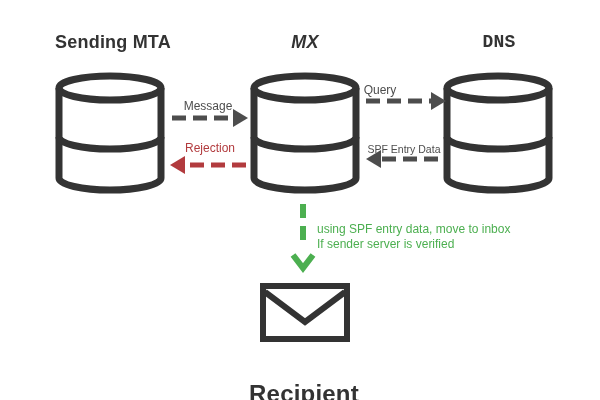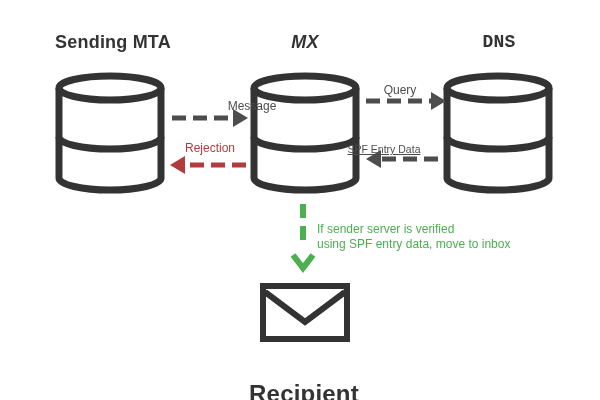--- a/index.html
+++ b/index.html
@@ -107,23 +107,23 @@
       <rect class="env-rect" x="263" y="286" width="84" height="53"></rect>
       <path class="env-flap" d="M265,292 L305,322 L345,292"></path>
     </g>
   </svg>
 
   <div class="txt node-title" style="left:113px; top:32px;">Sending MTA</div>
   <div class="txt node-title" style="left:305px; top:32px;font-style:italic;">MX</div>
   <div class="txt node-title" style="left:499px; top:32px;font-family:Liberation Mono, monospace;">DNS</div>
   <div class="txt node-title" style="left:304px; top:380px; font-size:24px;">Recipient</div>
 
-  <div class="txt arrow-label" style="left:208px; top:99px;margin-left:44px;">Message</div>
+  <div class="txt arrow-label" style="left:208px; top:99px;">Message</div>
   <div class="txt arrow-label red" style="left:210px; top:141px;">Rejection</div>
-  <div class="txt arrow-label" style="left:400px; top:83px;">Query</div>
-  <div class="txt arrow-label small" style="left:384px; top:143px;text-decoration:underline;">SPF Entry Data</div>
+  <div class="txt arrow-label" style="left:380px; top:83px;">Query</div>
+  <div class="txt arrow-label small" style="left:404px; top:143px;">SPF Entry Data</div>
 
   <div class="txt note" style="left:317px; top:222px;">
+    <span>using SPF entry data, move to inbox</span>
     <span>If sender server is verified</span>
-    <span>using SPF entry data, move to inbox</span>
   </div>
 
 </div>
 
 </body></html>

